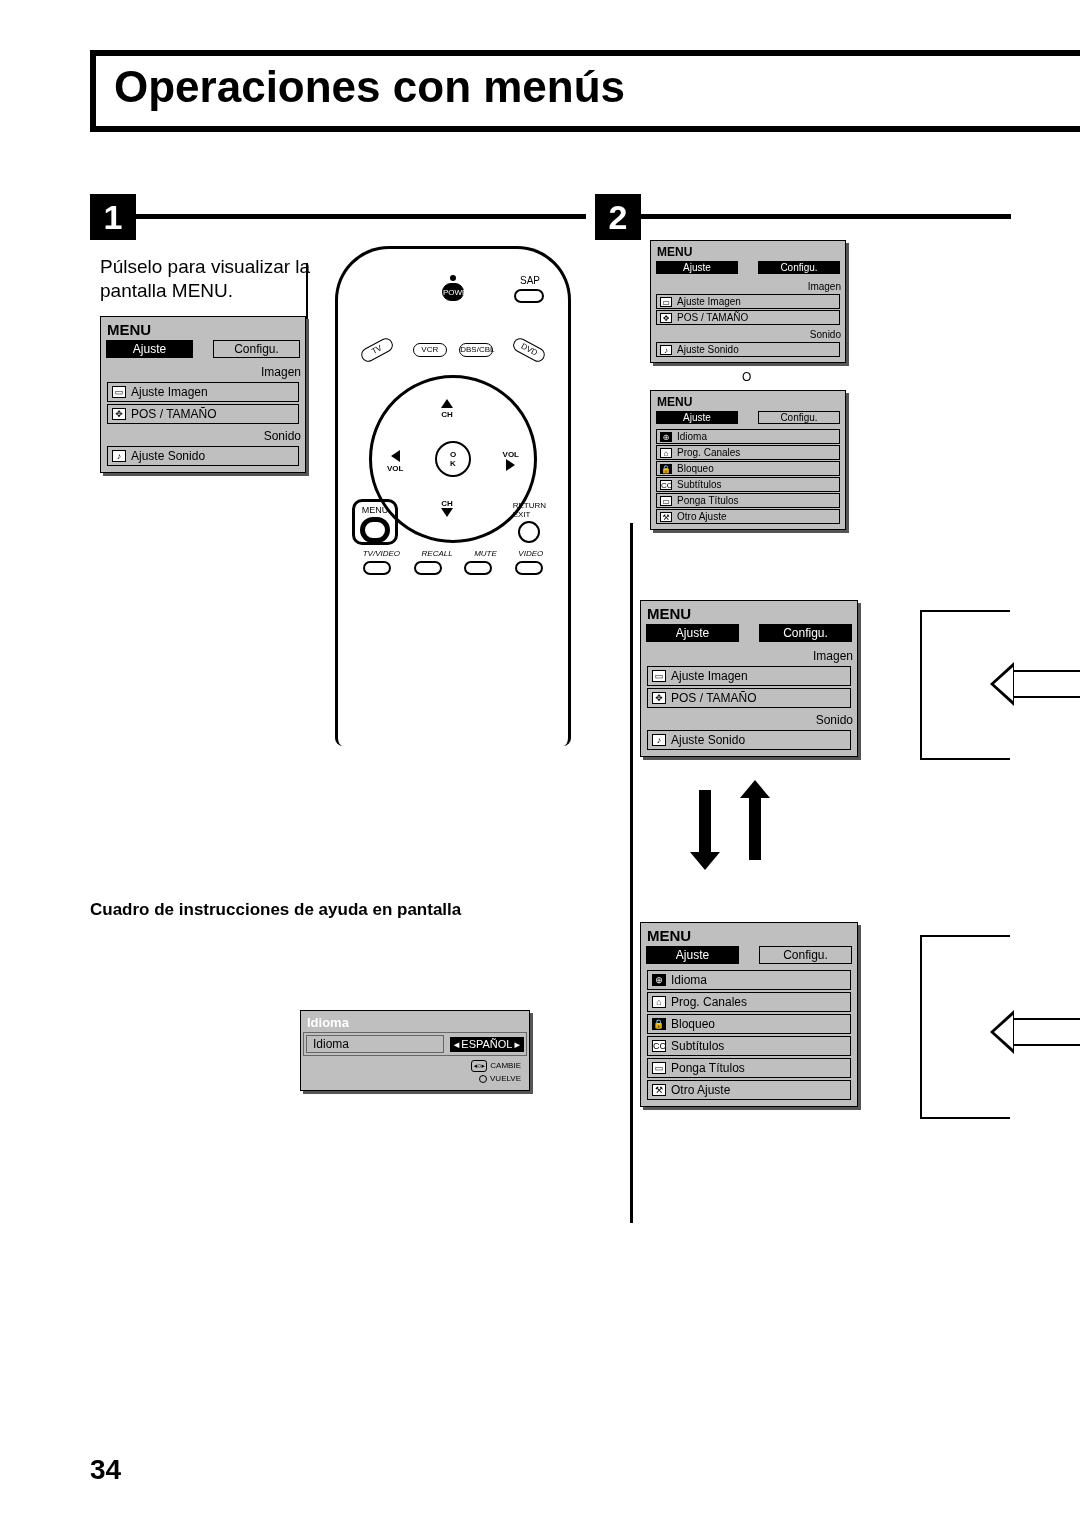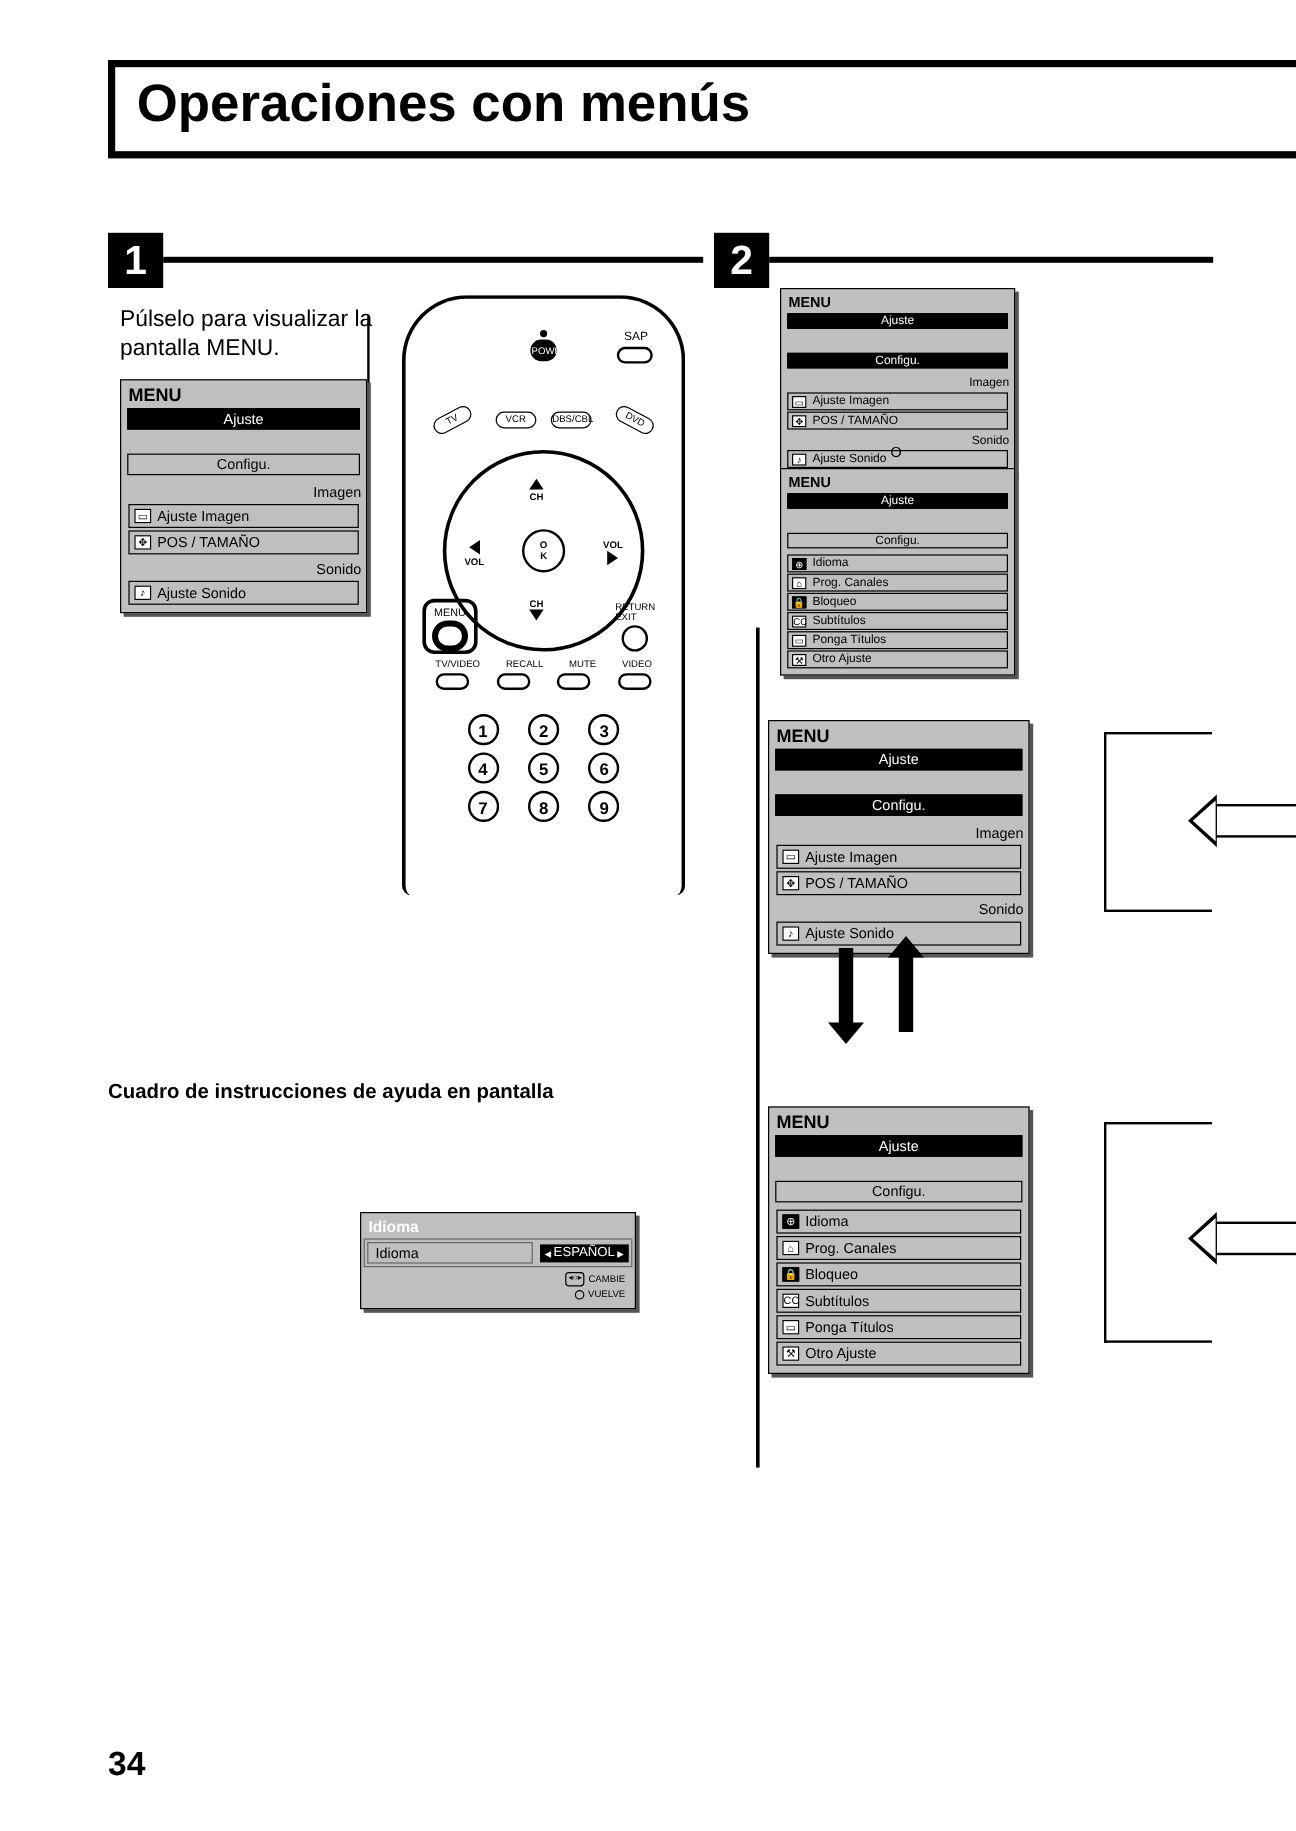--- a/index.html
+++ b/index.html
@@ -29,21 +29,21 @@
   .step1-rule { left: 136px; top: 214px; width: 450px; }
   .step2-badge { left: 595px; top: 194px; }
   .step2-rule { left: 641px; top: 214px; width: 370px; }
   .vertline { position: absolute; width: 3px; background: #000; left: 630px; top: 523px; height: 700px; }
   .step1-text { position: absolute; left: 100px; top: 255px; font-size: 19px; line-height: 1.25; width: 220px; }
   .menu-panel {
     background: #bfbfbf; border: 1px solid #000; padding: 2px; position: absolute;
     font-size: 13px; box-shadow: 3px 3px 0 #555;
   }
   .menu-title { color: #000; font-weight: bold; font-size: 15px; padding: 2px 4px; }
-  .tabs { display: flex; gap: 20px; padding: 0 3px; flex-direction: column; }
+  .tabs { display: flex; gap: 20px; padding: 0 3px; }
   .tab { flex: 1; text-align: center; border: 1px solid #000; padding: 1px 4px; font-size: 12px; }
   .tab.sel { background: #000; color: #fff; }
   .menu-body { background: #bfbfbf; padding: 4px 2px 2px 2px; }
   .menu-section { text-align: right; font-size: 12px; padding: 3px 0 1px 0; }
   .menu-item { display: flex; align-items: center; gap: 5px; border: 1px solid #000; background: #bfbfbf; padding: 2px 4px; margin: 2px 2px; font-size: 12px; }
   .mi-icon { width: 14px; height: 12px; border: 1px solid #000; display: inline-block; background: #fff; font-size:9px; text-align:center; line-height:10px; }
   .mi-icon.dark { background:#000; color:#fff; }
   .menu-panel.small .menu-title { font-size: 12px; }
   .menu-panel.small .tab { font-size: 10px; padding: 0 2px; }
   .menu-panel.small .menu-section { font-size: 10px; }
@@ -80,21 +80,21 @@
   .tri.l { border-top:6px solid transparent; border-bottom:6px solid transparent; border-right:9px solid #000;}
   .tri.r { border-top:6px solid transparent; border-bottom:6px solid transparent; border-left:9px solid #000;}
   .dpad .lbl { font-size:8px; font-weight:bold; display:block;}
   .menu-btn-wrap { position:absolute; left:22px; top:256px; text-align:center;}
   .menu-btn-wrap .lbl { font-size:9px; display:block; margin-bottom:2px;}
   .menu-btn-oval { width:30px; height:26px; border:5px solid #000; border-radius:14px; margin:0 auto;}
   .menu-highlight { position:absolute; left:14px; top:250px; width:46px; height:46px; border:3px solid #000; border-radius:10px; }
   .return-wrap { position:absolute; right:22px; top:252px; text-align:left; }
   .return-wrap .lbl { font-size:8px; display:block;}
   .return-wrap .circ { width:22px; height:22px; border:2px solid #000; border-radius:50%; margin:2px auto;}
-  .row-labels { position:absolute; top:300px; left:0; right:0; display:flex; justify-content:space-around; font-size:8px; padding:0 14px;}
+  .row-labels { position:absolute; top:300px; left:0; right:0; display:flex; justify-content:space-around; font-size:8px; padding:0 14px;font-style:italic;}
   .row-btns { position:absolute; top:312px; left:0; right:0; display:flex; justify-content:space-around; padding:0 14px;}
   .row-btns .ob { width:28px; height:14px; border:2px solid #000; border-radius:8px;}
   .numpad { position:absolute; left:0; right:0; top:340px; text-align:center; }
   .numpad .nr { margin:6px 0; }
   .numpad .nb { display:inline-block; width:26px; height:26px; border:2px solid #000; border-radius:50%; text-align:center; line-height:24px; font-size:14px; font-weight:bold; margin:0 10px;}
   .leader1b { position:absolute; left:306px; top:263px; width:2px; height:77px; background:#000;}
 
   .help-block { position:absolute; left:90px; top:900px; width:540px; }
   .help-block h3 { font-size:17px; font-weight:bold; margin-bottom:3px;}
   .help-block p { font-size:17px; line-height:1.28; text-align:justify;}
@@ -203,37 +203,20 @@
       <span>RECALL</span>
       <span>MUTE</span>
       <span>VIDEO</span>
     </div>
     <div class="row-btns">
       <div class="ob"></div>
       <div class="ob"></div>
       <div class="ob"></div>
       <div class="ob"></div>
     </div>
-    <div class="numpad">
-      <div class="nr">
-        <span class="nb">1</span>
-        <span class="nb">2</span>
-        <span class="nb">3</span>
-      </div>
-      <div class="nr">
-        <span class="nb">4</span>
-        <span class="nb">5</span>
-        <span class="nb">6</span>
-      </div>
-      <div class="nr">
-        <span class="nb">7</span>
-        <span class="nb">8</span>
-        <span class="nb">9</span>
-      </div>
-    </div>
   </div>
 
   <div class="menu-panel small" style="left:650px; top:240px; width:196px;">
     <div class="menu-title">MENU</div>
     <div class="tabs">
       <div class="tab sel">Ajuste</div>
       <div class="tab" style="background:#000;color:#fff;">Configu.</div>
     </div>
     <div class="menu-body">
       <div class="menu-section">Imagen</div>

